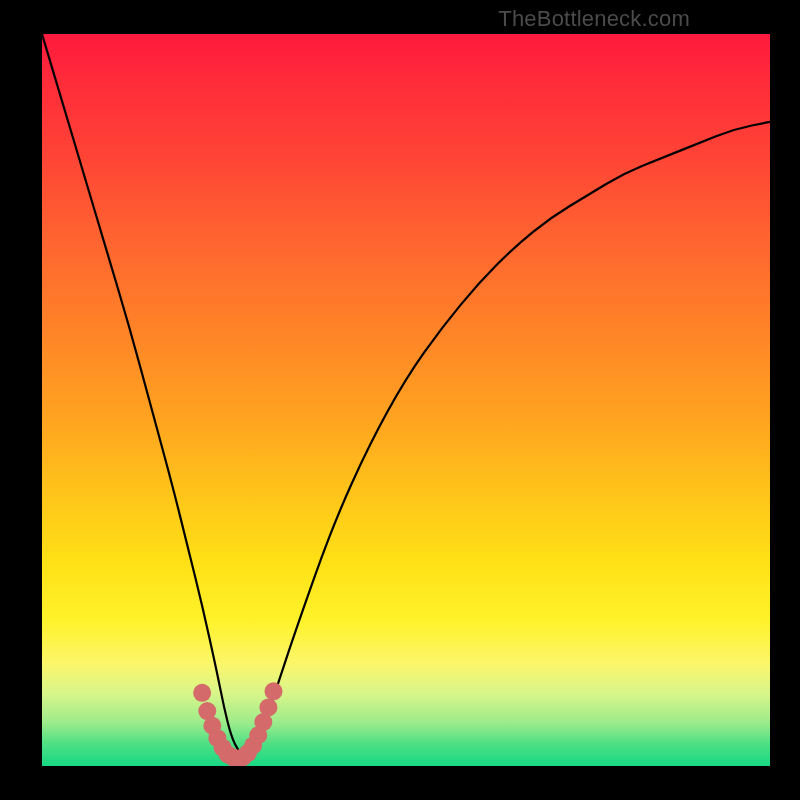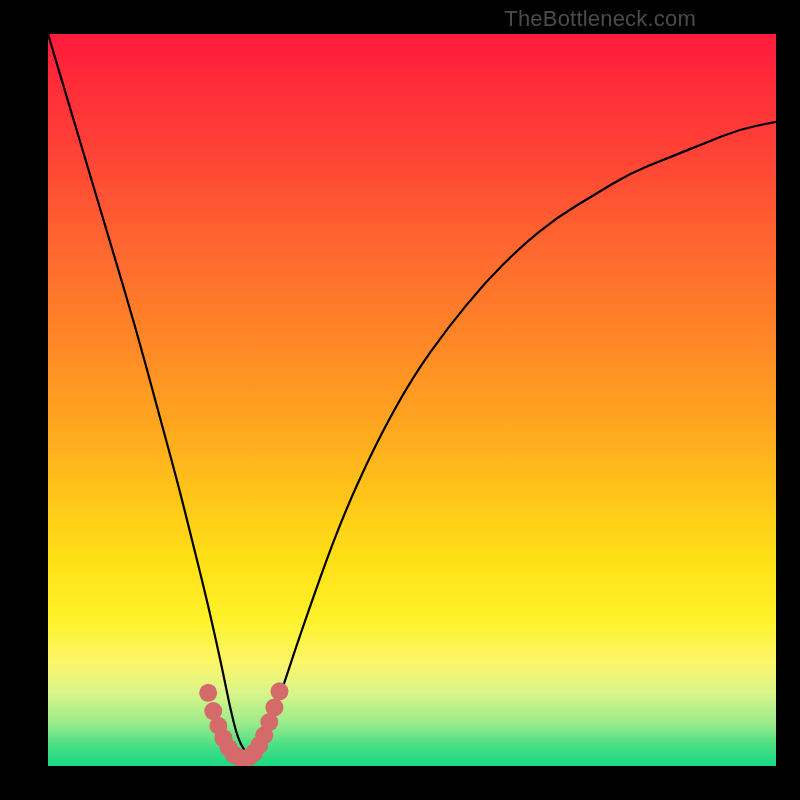--- a/index.html
+++ b/index.html
@@ -6,21 +6,21 @@
     margin: 0;
     padding: 0;
     width: 800px;
     height: 800px;
     background: #000;
     overflow: hidden;
     font-family: Arial, Helvetica, sans-serif;
   }
   .frame {
     position: absolute;
-    left: 12px; top: 0;
+    left: 6px; top: 0;
     width: 700px; height: 800px;
     background: #000;
   }
   .plot {
     position: absolute;
     left: 36px;
     top: 34px;
     width: 728px;
     height: 732px;
     

